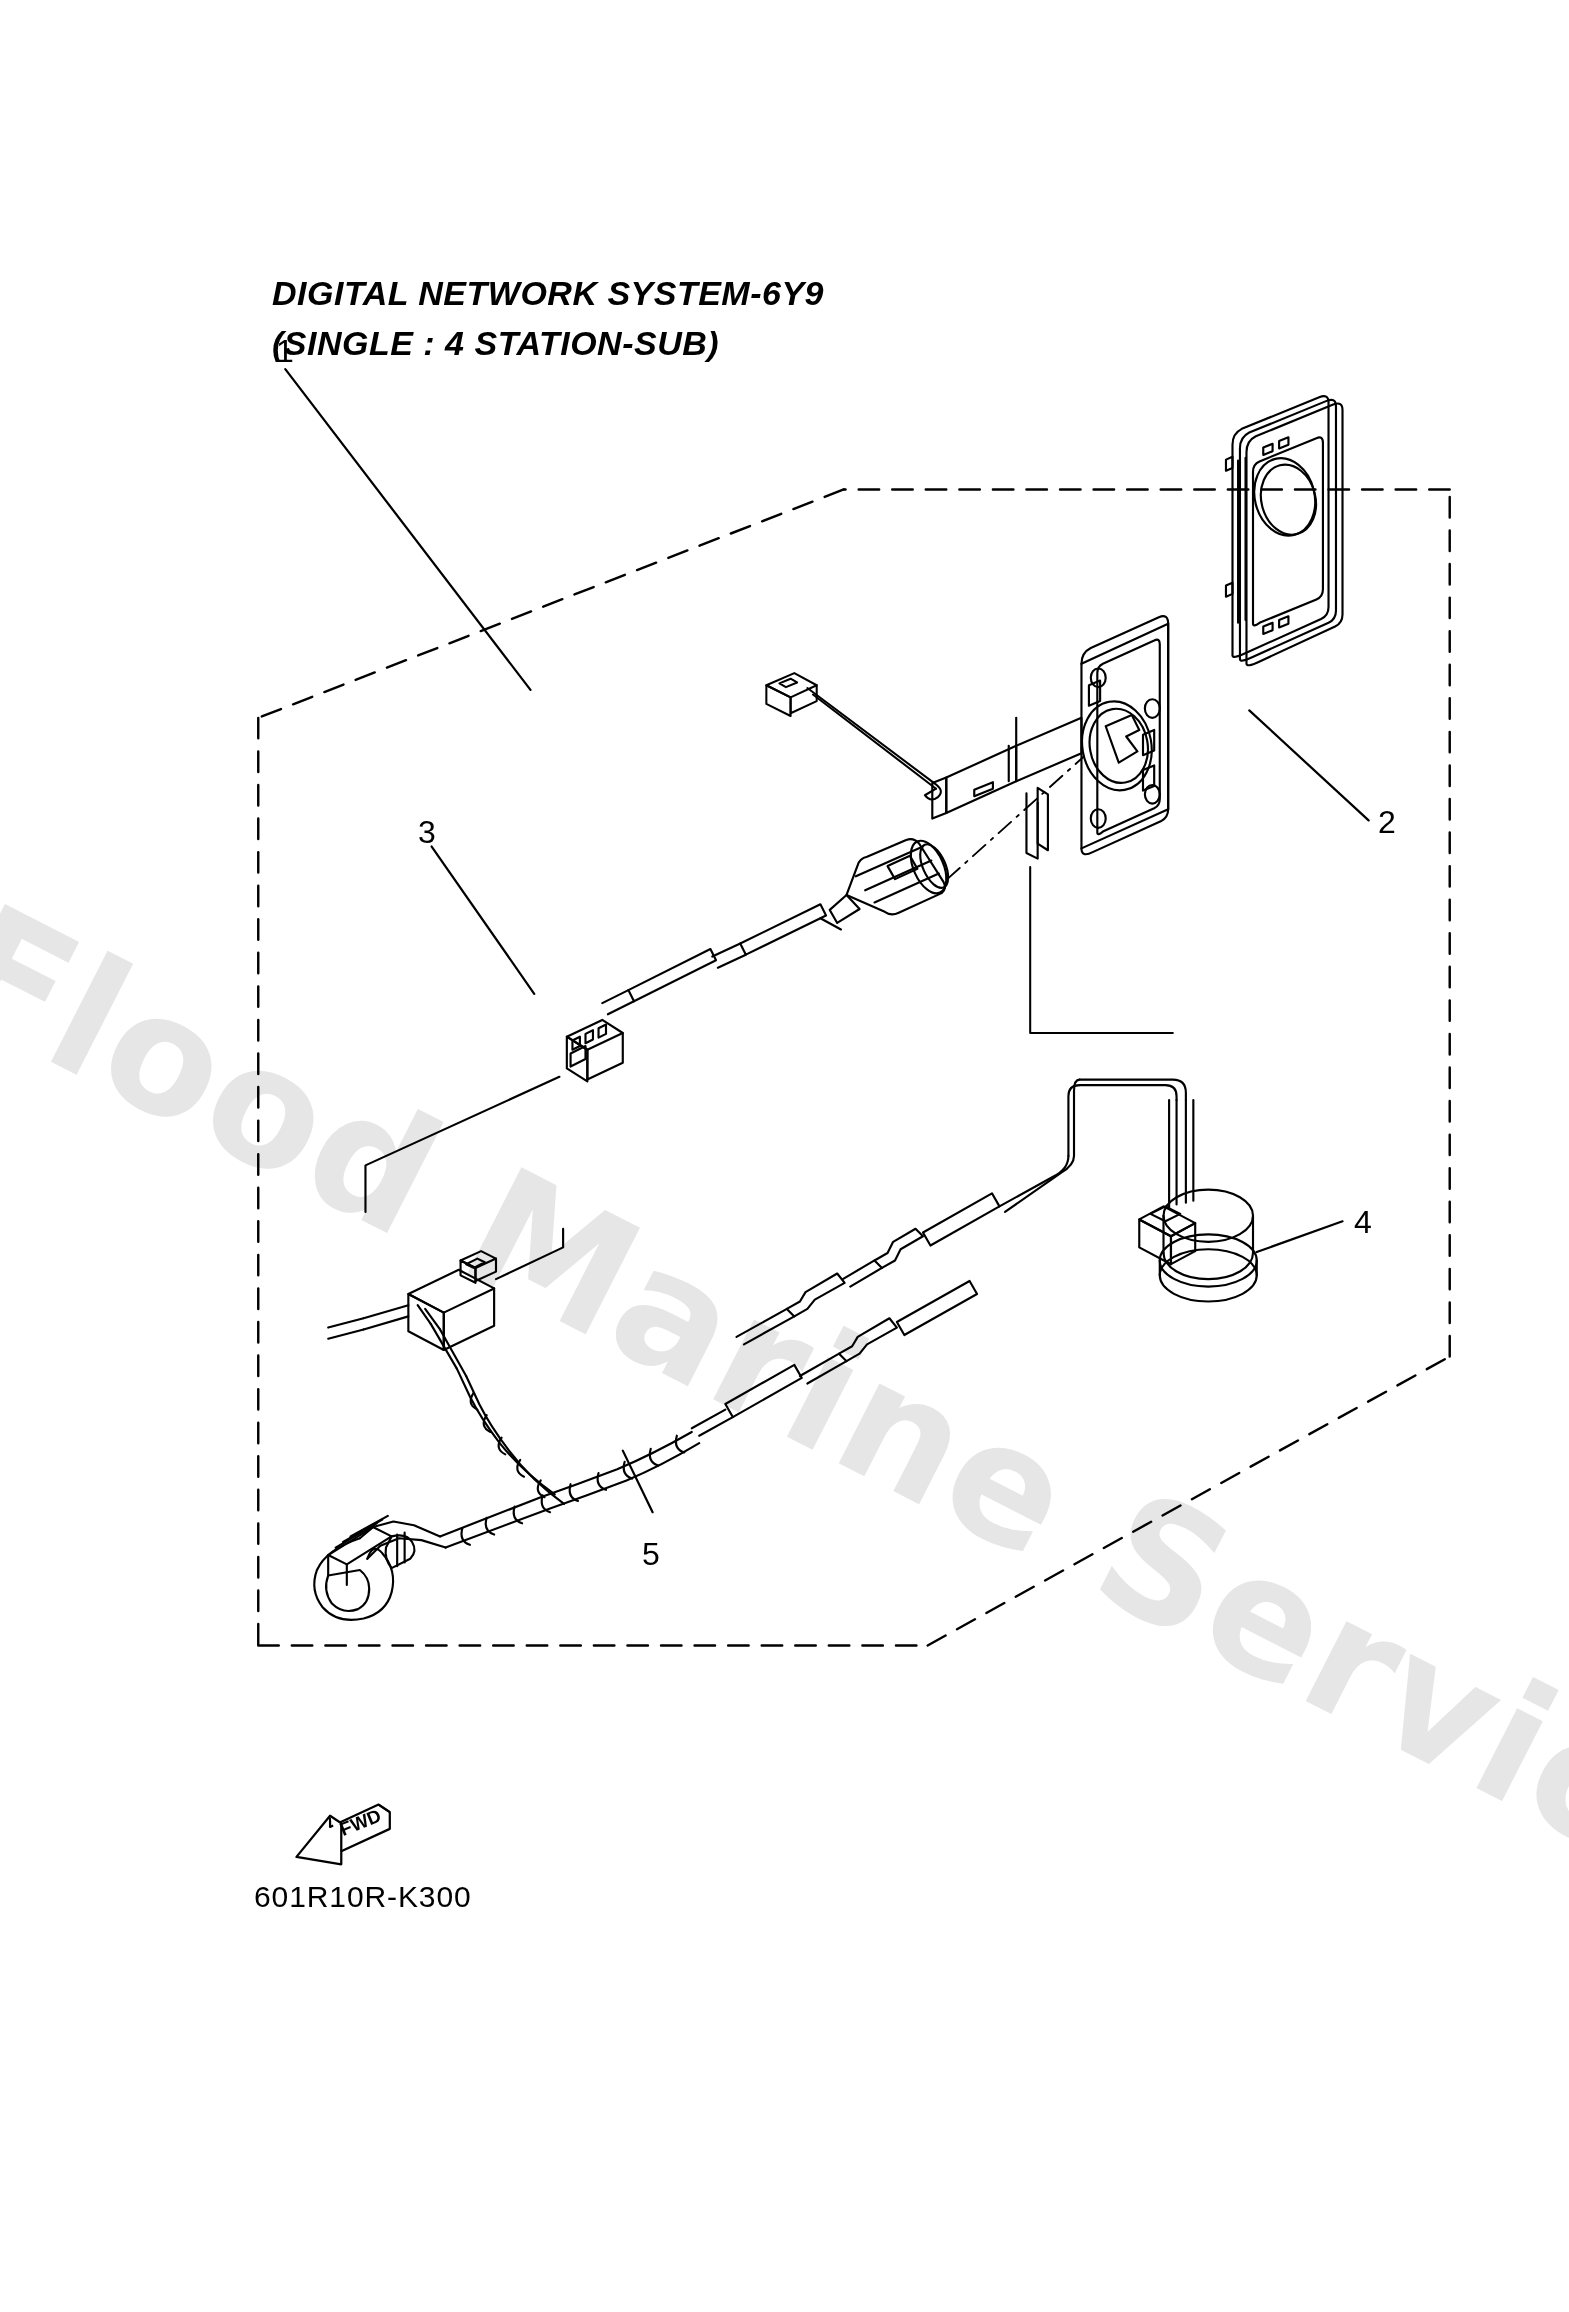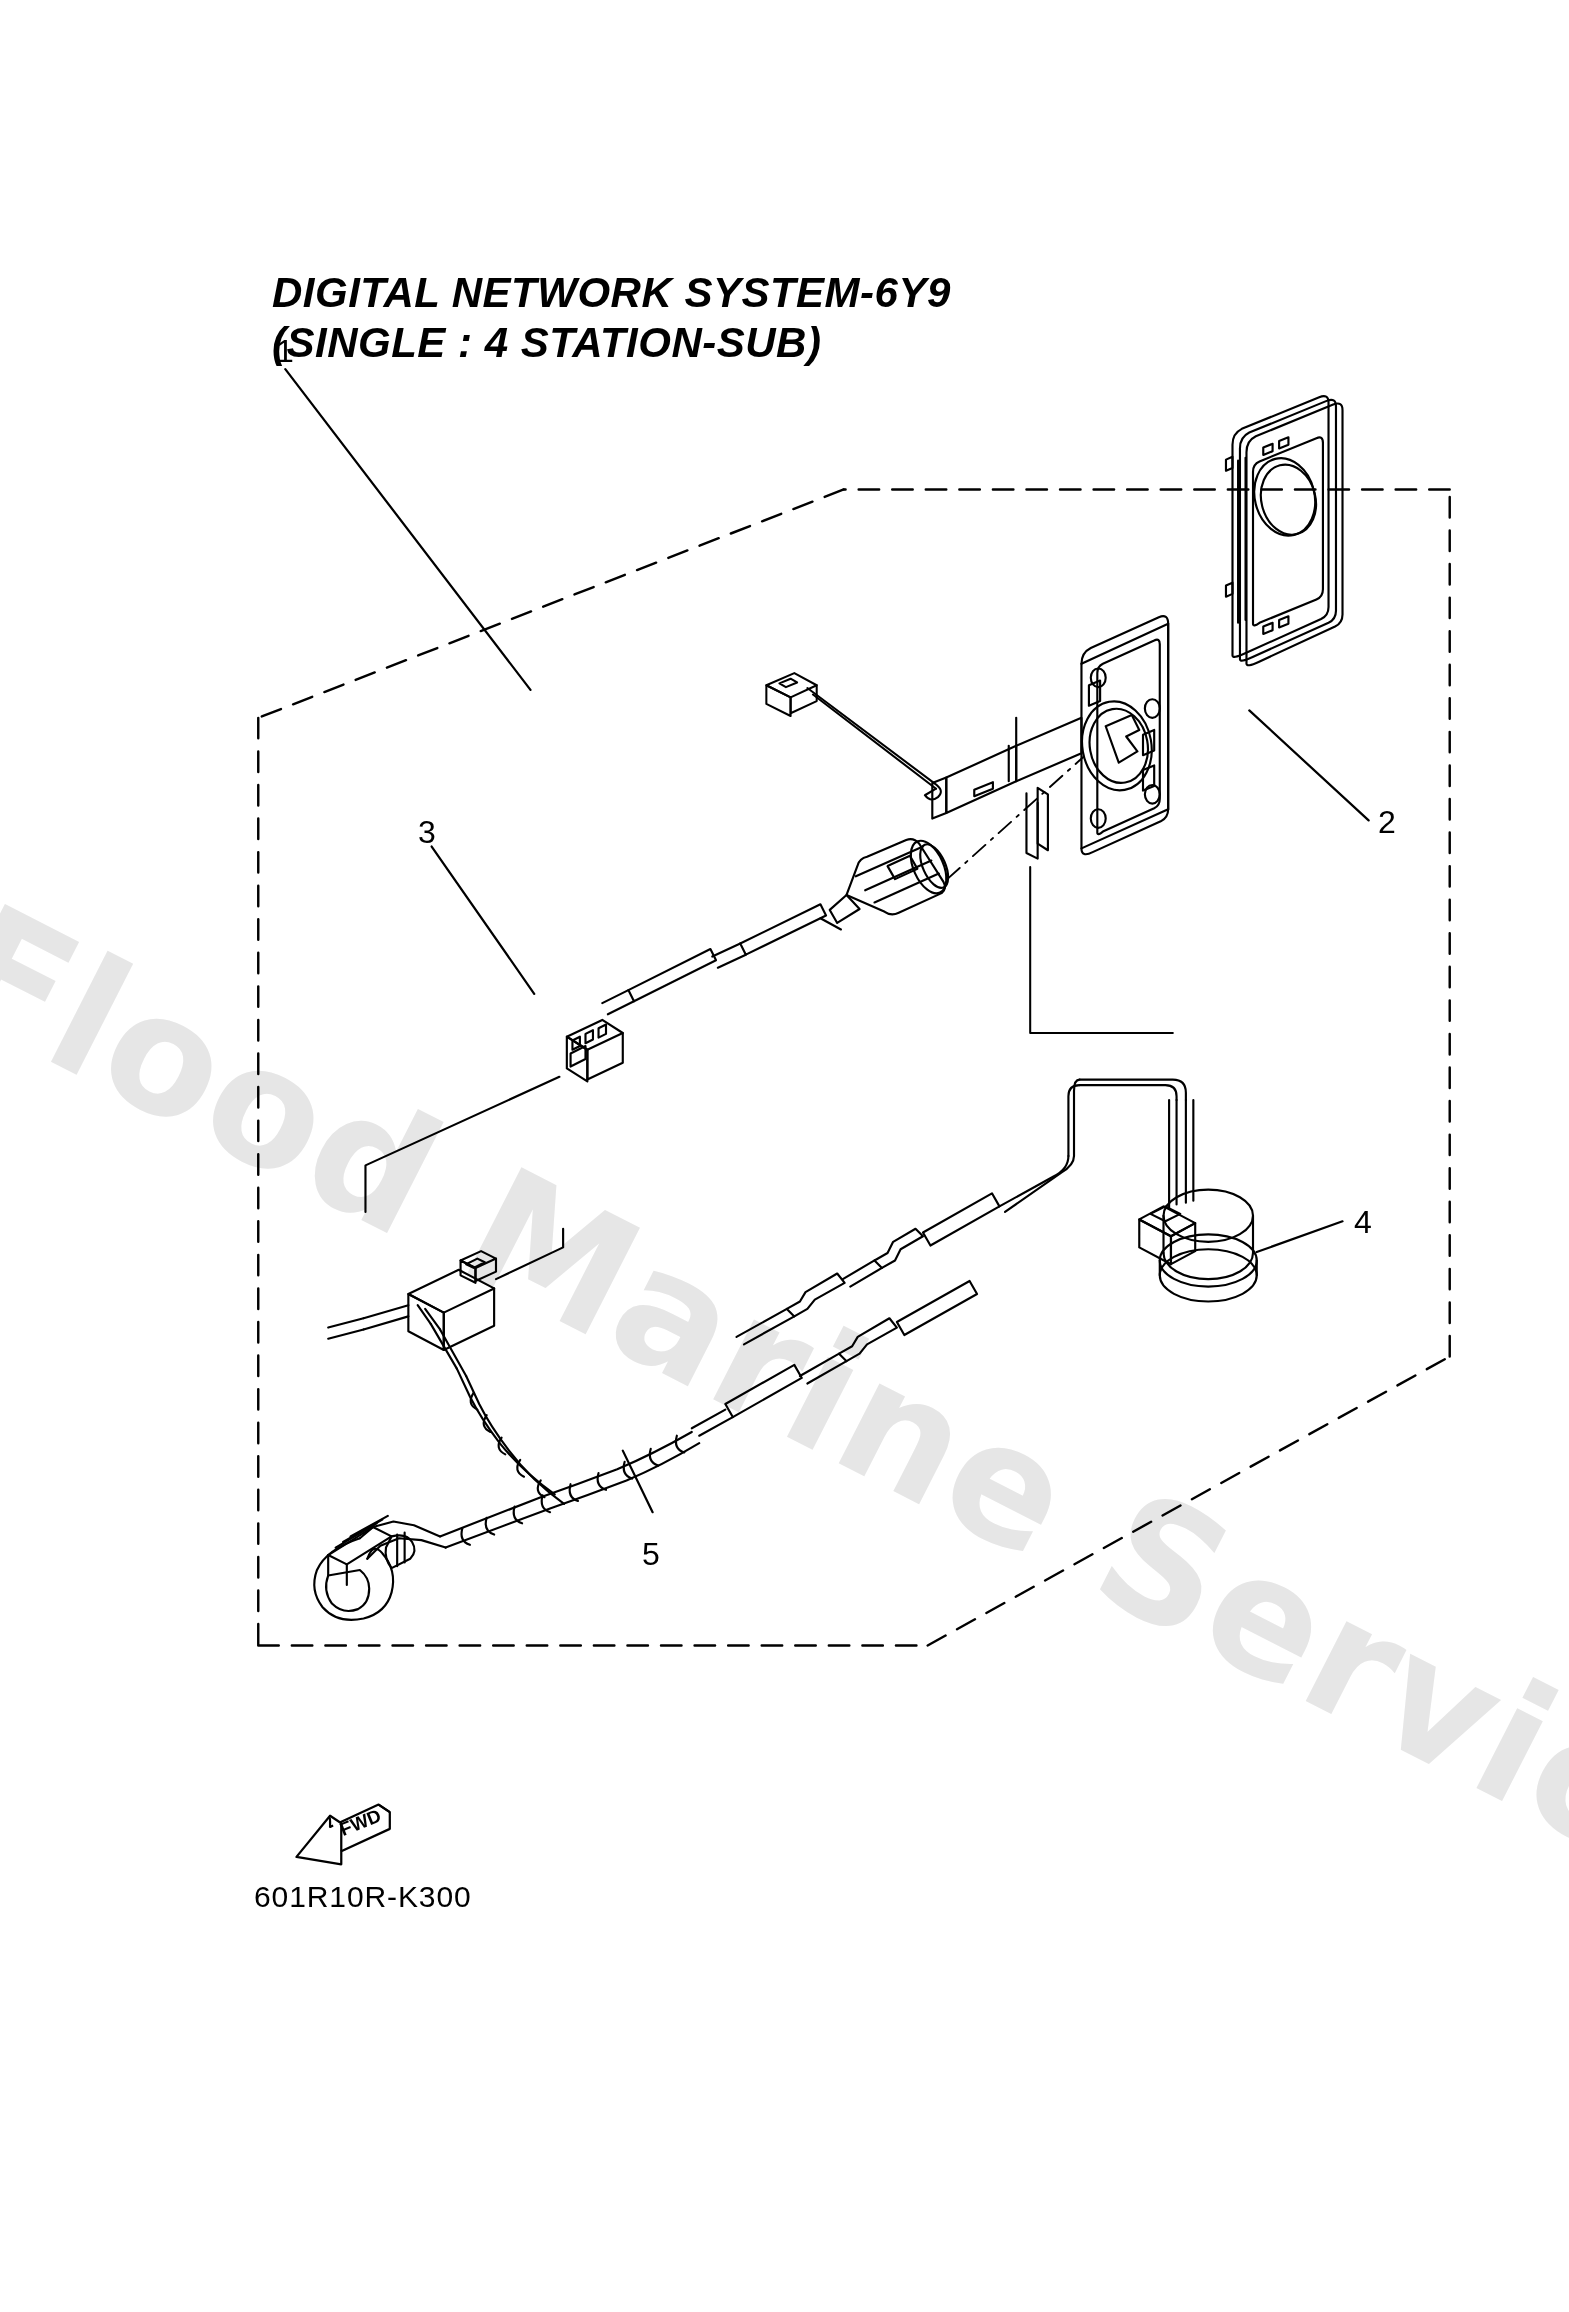--- a/index.html
+++ b/index.html
@@ -44,21 +44,21 @@
   #title-block {
     position: absolute;
     left: 272px;
     top: 268px;
     z-index: 5;
   }
   #title-block .t-line {
     font-family: "Liberation Sans", sans-serif;
     font-style: italic;
     font-weight: bold;
-    font-size: 42px;
+    font-size: 34px;
     color: #000000;
     letter-spacing: 0.5px;
     line-height: 50px;
     white-space: nowrap;
   }
 
   
   #drawing {
     position: absolute;
     left: 0;

